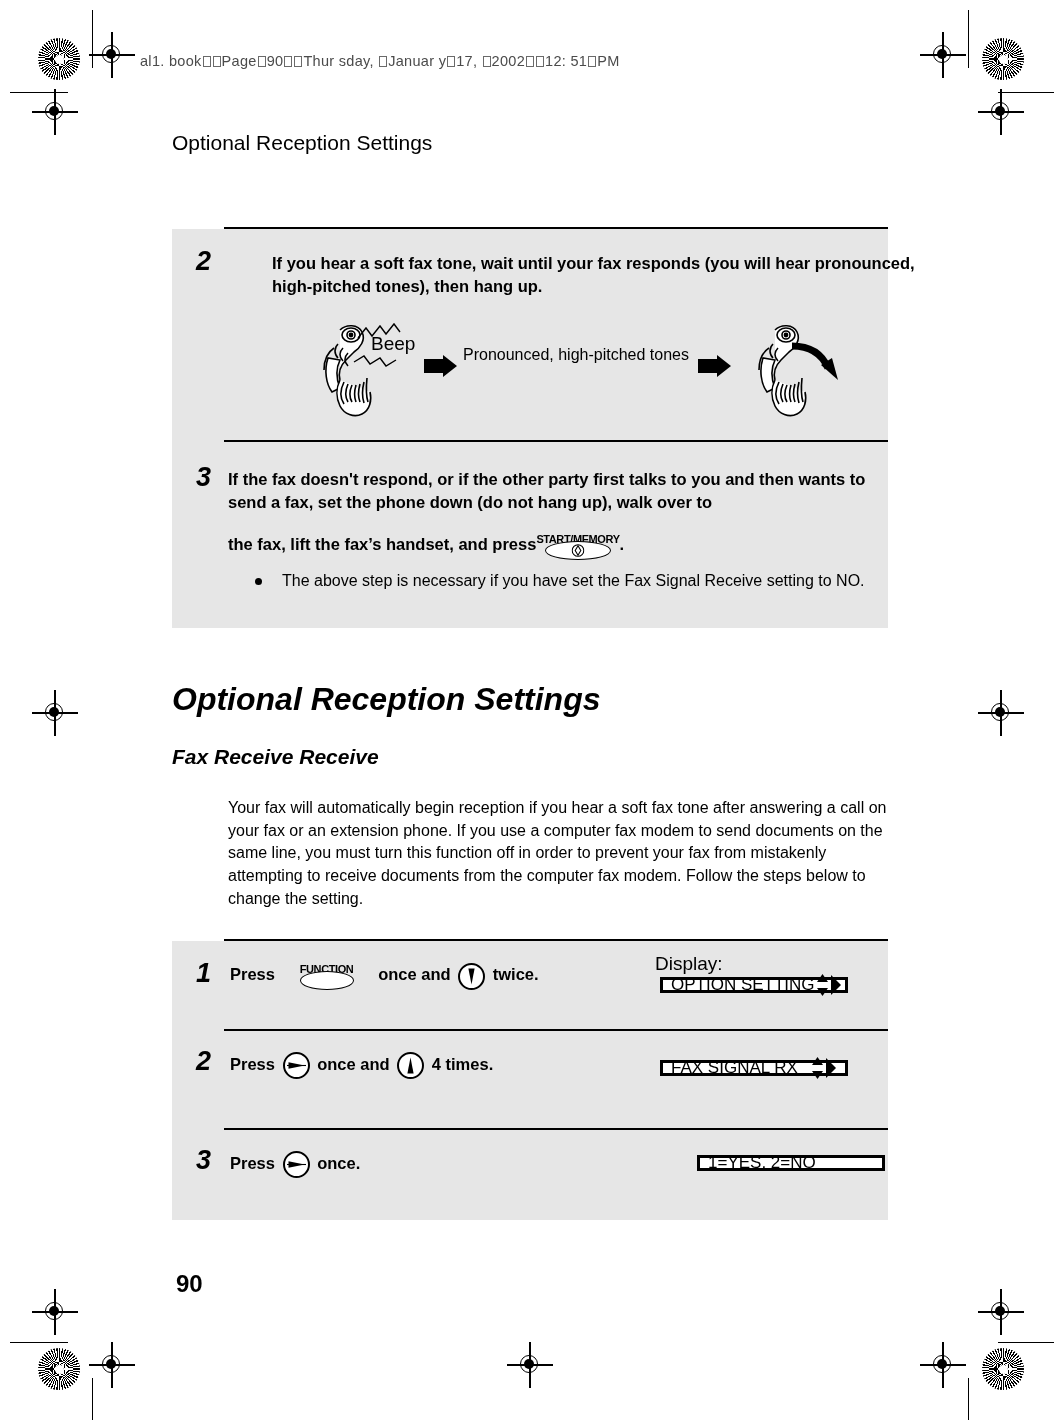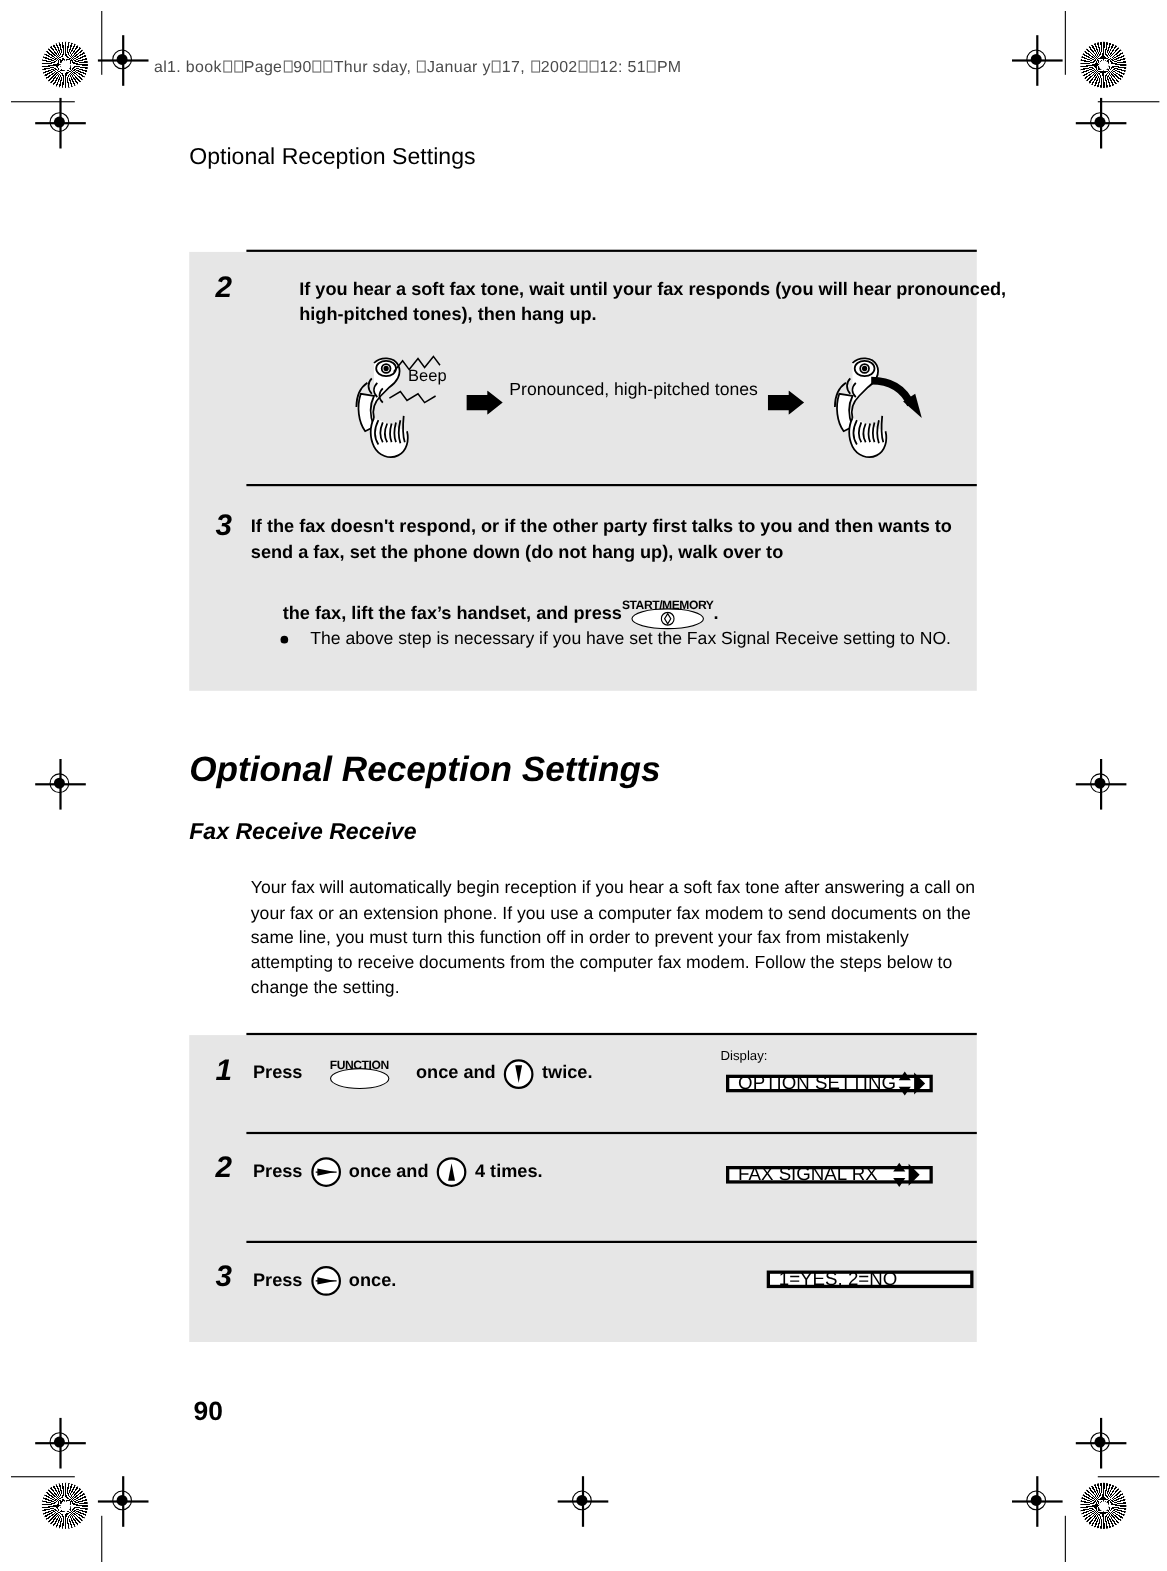--- a/index.html
+++ b/index.html
@@ -160,21 +160,21 @@
     left: 228px;
     top: 797px;
     width: 660px;
     font-size: 16px;
     line-height: 1.42;
   }
 
   
   .display-label {
     position: absolute;
-    font-size: 12px;
+    font-size: 19px;
   }
   .lcd {
     position: absolute;
     border: 3px solid #000;
     background: #ffffff;
     box-sizing: border-box;
     display: flex;
     align-items: center;
     padding: 0 8px;
     font-size: 17px;
@@ -240,21 +240,21 @@
   .illus {
     position: absolute;
   }
   .illus-caption {
     position: absolute;
     font-size: 16px;
     line-height: 1.3;
   }
   .beep-label {
     position: absolute;
-    font-size: 15px;
+    font-size: 19px;
   }
 </style>
 </head>
 <body>
 
 <div class="star-target" style="left:38px;top:38px;"></div>
 <div class="star-target" style="left:982px;top:38px;"></div>
 <div class="star-target" style="left:38px;top:1348px;"></div>
 <div class="star-target" style="left:982px;top:1348px;"></div>
 
@@ -417,21 +417,21 @@
 </div>
 <div class="illus" style="left:790px;top:340px;">
   <svg width="50" height="50" viewBox="0 0 50 50" xmlns="http://www.w3.org/2000/svg">
     <path d="M2 6 C20 6, 32 14, 38 28" fill="none" stroke="#000" stroke-width="7"></path>
     <polygon points="31,25 48,40 42,18" fill="#000"></polygon>
   </svg>
 </div>
 
 <div class="step-num" style="left:196px;top:462px;">3</div>
 <div class="step-body" style="left:228px;top:468px;width:650px;">If the fax doesn't respond, or if the other party first talks to you and then wants to send a fax, set the phone down (do not hang up), walk over to</div>
-<div class="step-body" style="left:228px;top:544px;width:650px;margin-left:29px;">
+<div class="step-body" style="left:228px;top:532px;width:650px;">
   <span>the fax, lift the fax’s handset, and press</span>
   <span class="key-oval" style="width:66px;height:28px;margin:0 4px;">
     <span class="lab">START/MEMORY</span>
     <span class="cap"></span>
     <svg style="position:absolute;left:50%;bottom:3px;transform:translateX(-50%);" width="13" height="13" viewBox="0 0 13 13" xmlns="http://www.w3.org/2000/svg">
       <circle cx="6.5" cy="6.5" r="5.8" fill="none" stroke="#000" stroke-width="1.1"></circle>
       <polygon points="6.5,1.8 9.3,6.5 6.5,11.2 3.7,6.5" fill="none" stroke="#000" stroke-width="1.1"></polygon>
     </svg>
   </span>
   <span>.</span>

